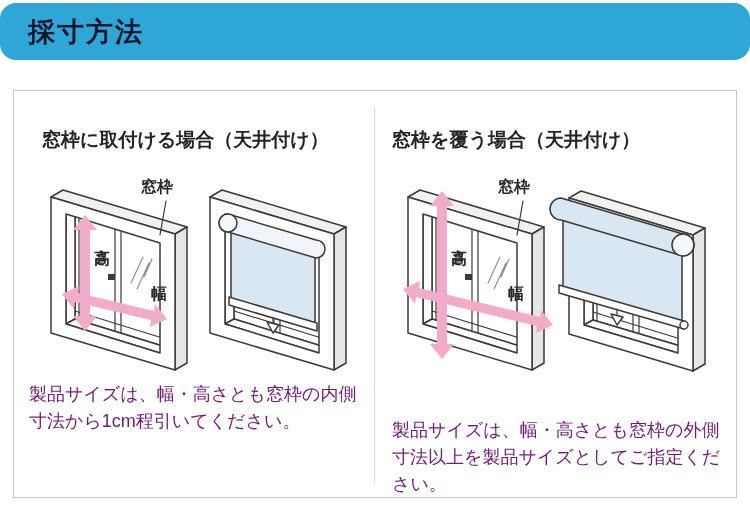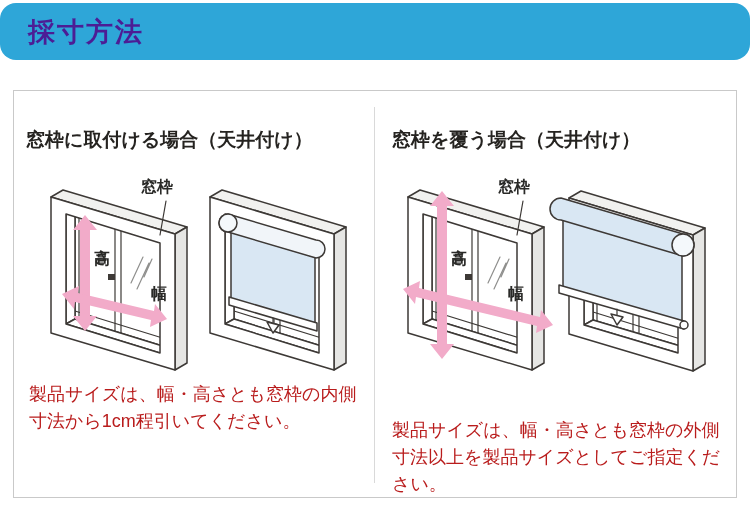--- a/index.html
+++ b/index.html
@@ -12,47 +12,47 @@
   body{
     width:750px;height:530px;position:relative;overflow:hidden;
     font-family:"Liberation Sans","DejaVu Sans",sans-serif;color:#252320;
   }
   .header{
     position:absolute;left:0;top:3px;width:750px;height:57px;
     background:var(--header-bg);border-radius:16px;
     display:flex;align-items:center;
   }
   .header-title{
-    margin-left:28px;font-size:27px;font-weight:bold;color:#4c1d95;letter-spacing:2px;
+    margin-left:28px;font-size:27px;font-weight:bold;color:#0f172a;letter-spacing:2px;
   }
   .content-box{
     position:absolute;left:13px;top:90px;width:722px;height:406px;
     background:#fff;border:1px solid #c9c9c9;
   }
   .divider{
     position:absolute;left:360px;top:16px;width:1px;height:376px;background:#d9d9d9;
   }
   .panel{position:absolute;top:0;height:100%;}
   .panel-left{left:0;width:359px;}
   .panel-right{left:361px;width:361px;}
   .panel-title{
     position:absolute;top:36px;font-size:19px;font-weight:bold;white-space:nowrap;
     color:#252320;
   }
-  .panel-left .panel-title{left:12px;}
+  .panel-left .panel-title{left:28px;}
   .panel-right .panel-title{left:17px;}
   .fig{position:absolute;top:94px;}
   .fig svg{display:block;overflow:visible;}
   .fig-label{
     position:absolute;font-weight:bold;font-size:16px;color:#2a2a28;line-height:1;
     white-space:nowrap;
   }
   .v-label{writing-mode:vertical-rl;letter-spacing:4px;}
   .para{
-    position:absolute;top:290px;font-size:18px;line-height:27px;color:#b91c1c;
+    position:absolute;top:290px;font-size:18px;line-height:27px;color:#701a75;
     text-align:left;
   }
   .panel-left .para{left:15px;right:10px;}
   .panel-right .para{left:17px;right:10px;margin-top:36px;}
   
   .shape{stroke:var(--line);stroke-width:1.5;stroke-linejoin:round;}
   .white{fill:#fff;}
   .topf{fill:#f1f1ef;}
   .side{fill:#e6e6e4;}
   .ln{stroke:var(--line);stroke-width:1.2;fill:none;stroke-linecap:round;}

